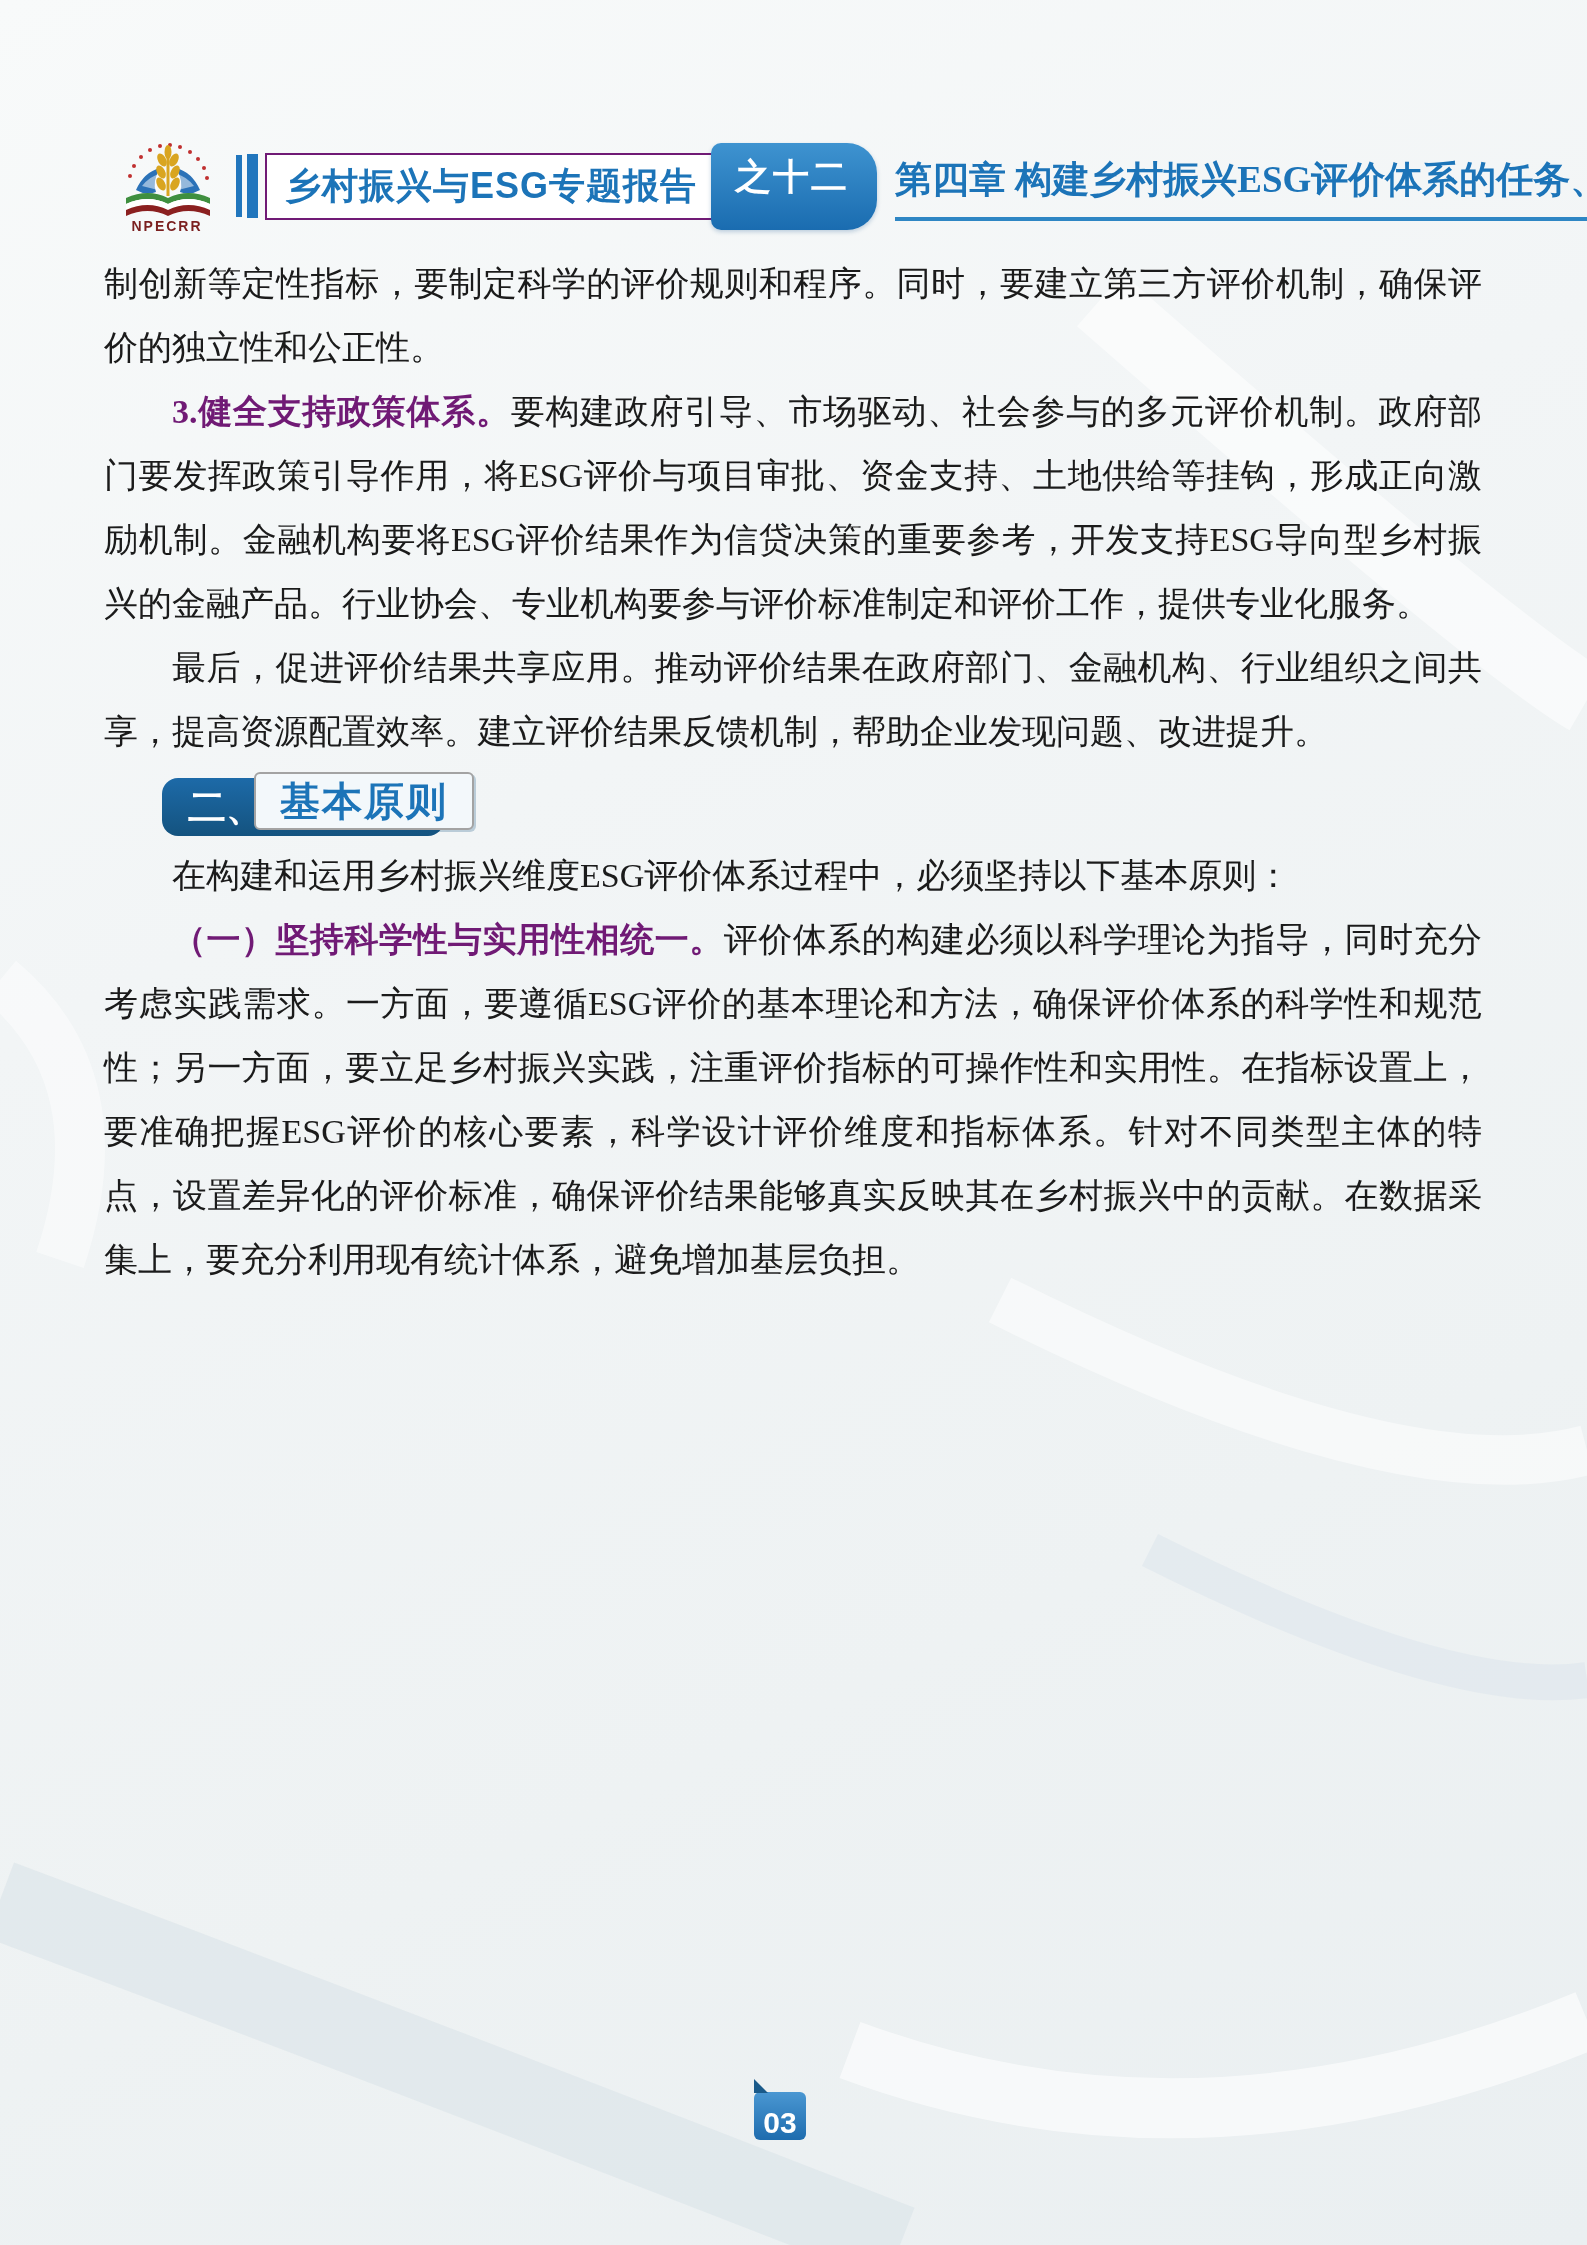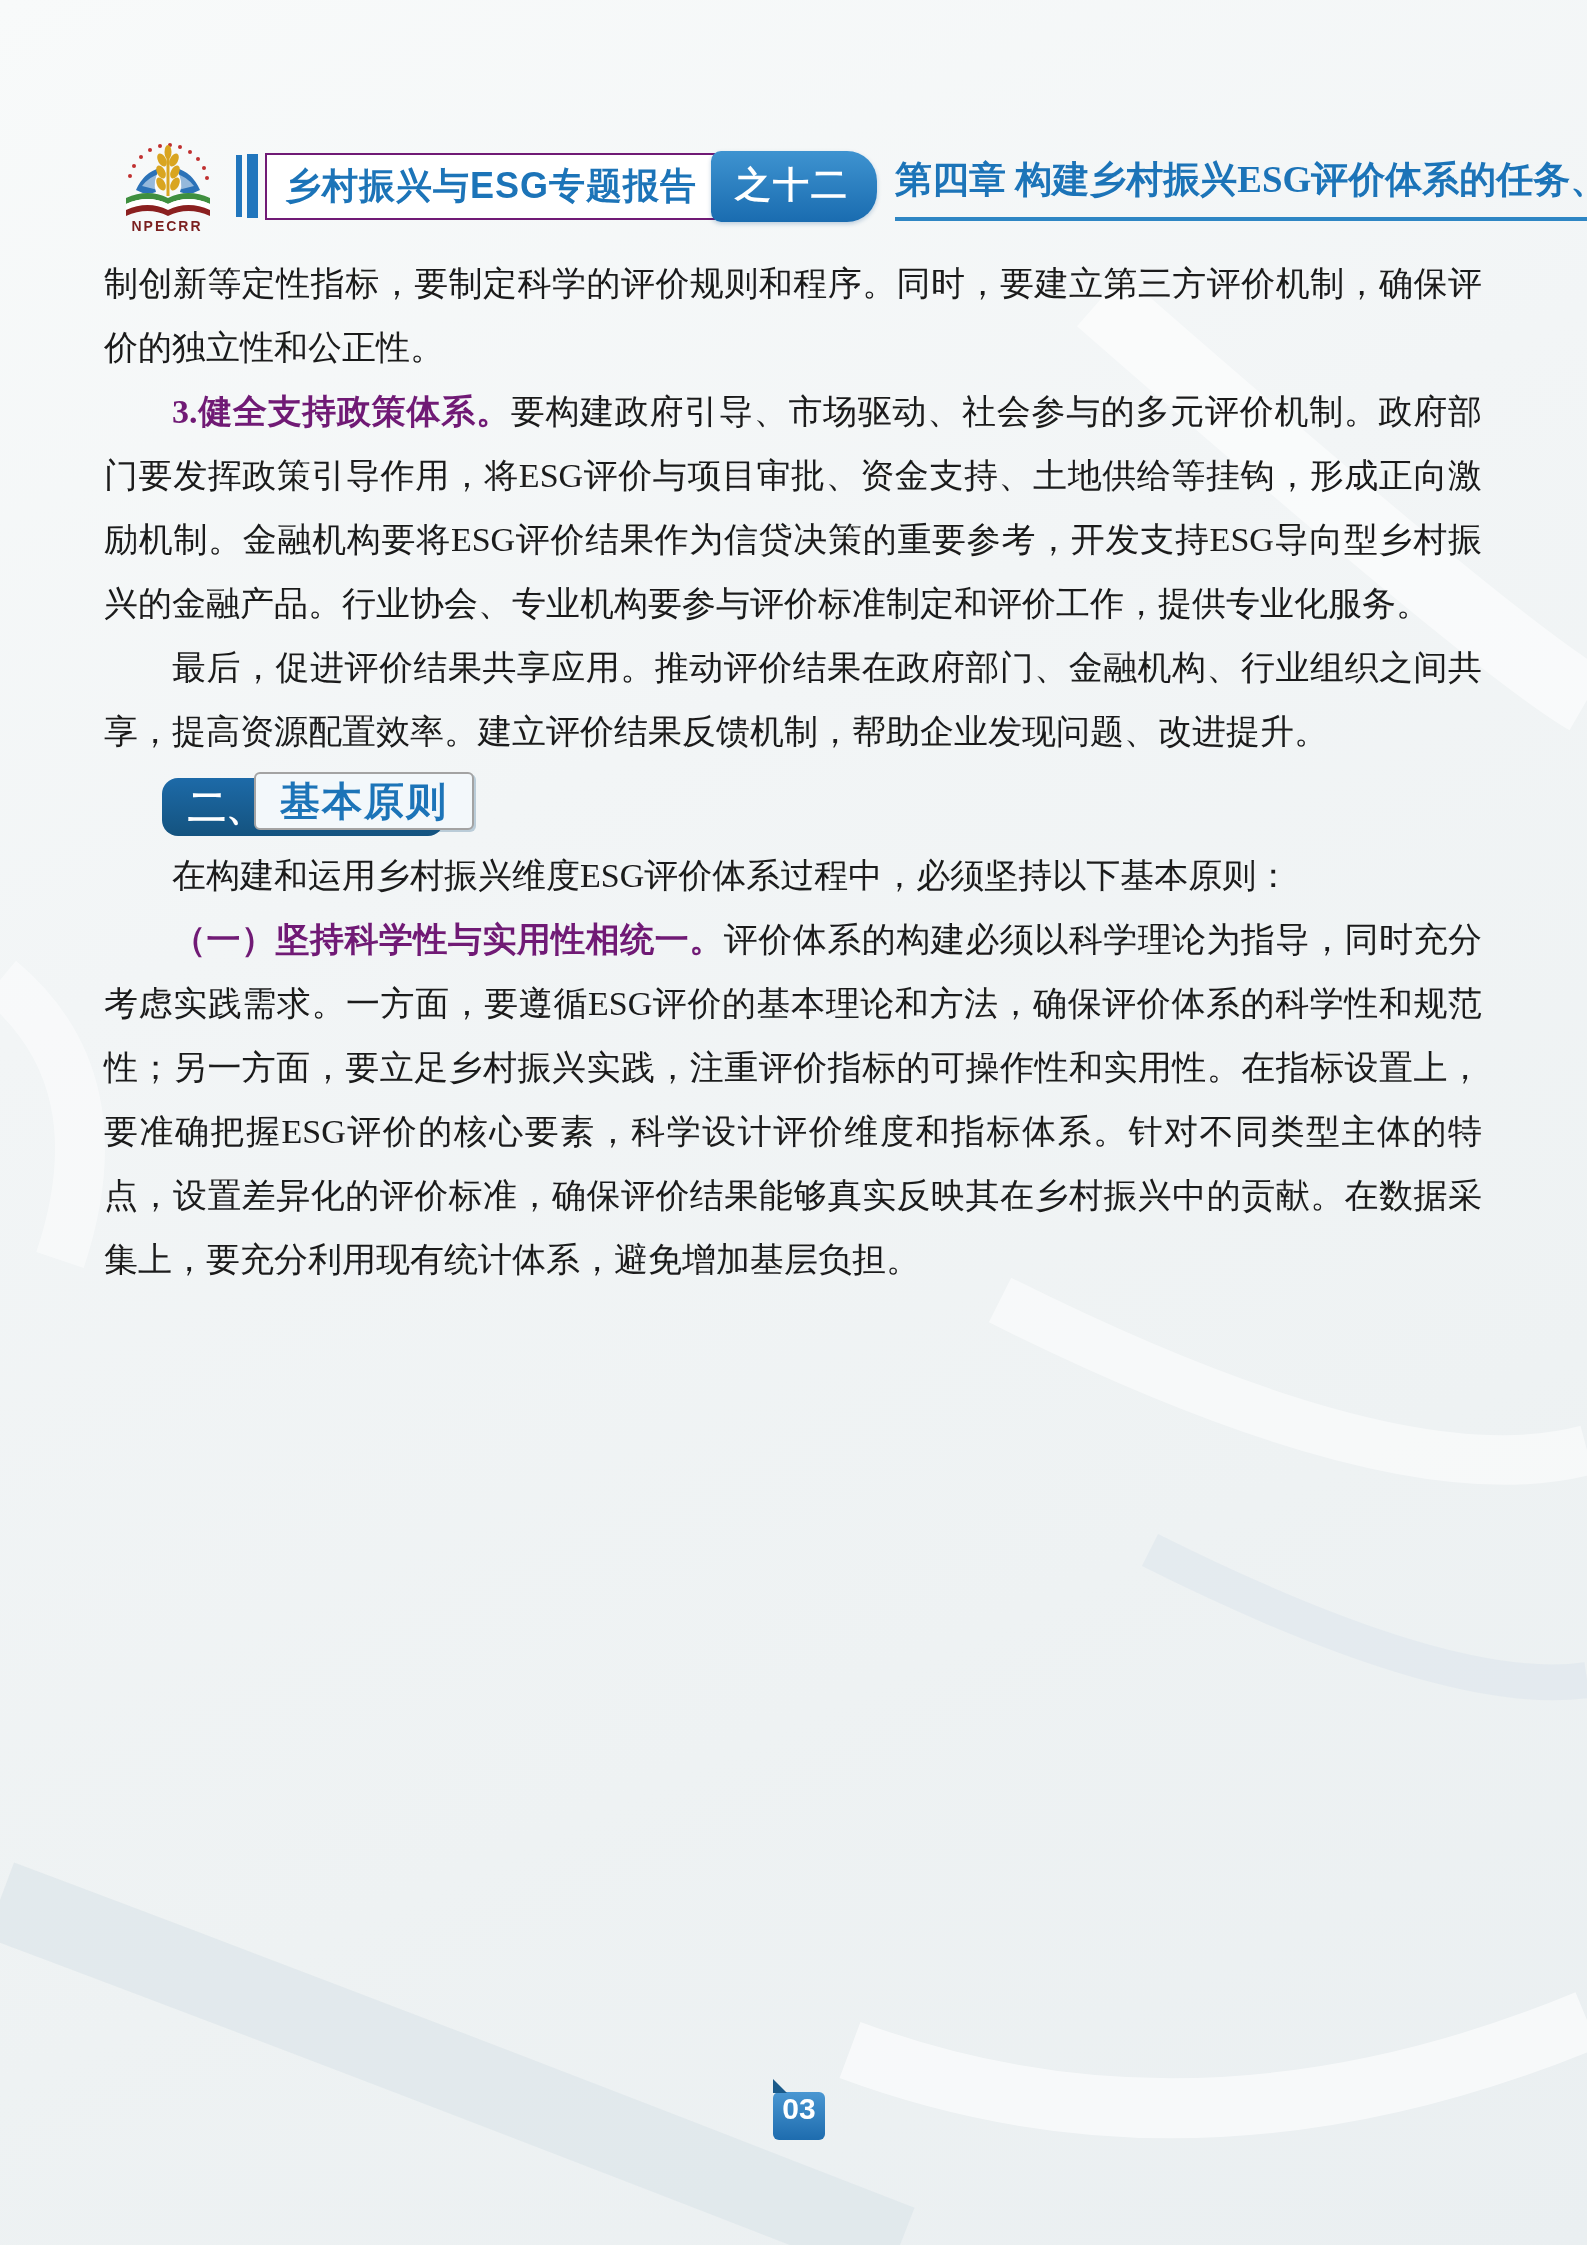--- a/index.html
+++ b/index.html
@@ -22,21 +22,21 @@
   .title-box{
     margin-left:7px;background:#ffffff;border:2px solid #701a75;
     padding:7px 16px 7px 18px;
     font-family:"Liberation Sans", sans-serif;font-weight:bold;
     font-size:36px;color:#1c74b8;white-space:nowrap;letter-spacing:1px;text-align:center;
   }
   .issue-badge{
     margin-left:-4px;z-index:2;
     background:linear-gradient(180deg,#3e93d0 0%,#1a6cb0 100%);
     color:#ffffff;font-family:"Liberation Sans", sans-serif;font-weight:bold;
-    font-size:36px;padding:10px 28px 12px 24px;border-radius:10px 30px 30px 10px;
+    font-size:36px;padding:10px 28px 28px 24px;border-radius:10px 30px 30px 10px;
     white-space:nowrap;letter-spacing:2px;box-shadow:0 2px 4px rgba(20,80,140,.25);text-align:right;
   }
   .chapter{
     margin-left:18px;font-weight:bold;font-size:37px;color:#1c74b8;
     white-space:nowrap;letter-spacing:0px;
     border-bottom:4px solid #2e86c4;padding-bottom:12px;padding-top:4px;
   }
   
   .content{position:absolute;left:104px;top:252px;width:1378px;}
   .para{
@@ -66,24 +66,23 @@
     box-shadow:2px 2px 0 rgba(20,83,127,.25);
   }
   .section-title{
     color:#1c74b8;font-family:"Liberation Sans", sans-serif;font-weight:bold;
     font-size:40px;line-height:1;letter-spacing:2px;
   }
   
   .page-num{
     position:absolute;left:754px;top:2092px;width:52px;height:48px;
     background:linear-gradient(180deg,#4a97d2 0%,#1e6cae 100%);
-    border-radius:6px;display:flex;align-items:flex-start;justify-content:center;
+    border-radius:6px;display:flex;align-items:flex-end;justify-content:center;
     color:#ffffff;font-family:"Liberation Sans", sans-serif;font-weight:bold;
     font-size:30px;
-    margin-left:19px;
   }
   .page-num::before{
     content:"";position:absolute;top:-13px;left:0;width:0;height:0;
     border-bottom:14px solid #1a5a8a;border-right:14px solid transparent;
   }
   .logo-text{
     font-family:"Liberation Sans", sans-serif;font-weight:bold;
   }
 </style>
 </head>

